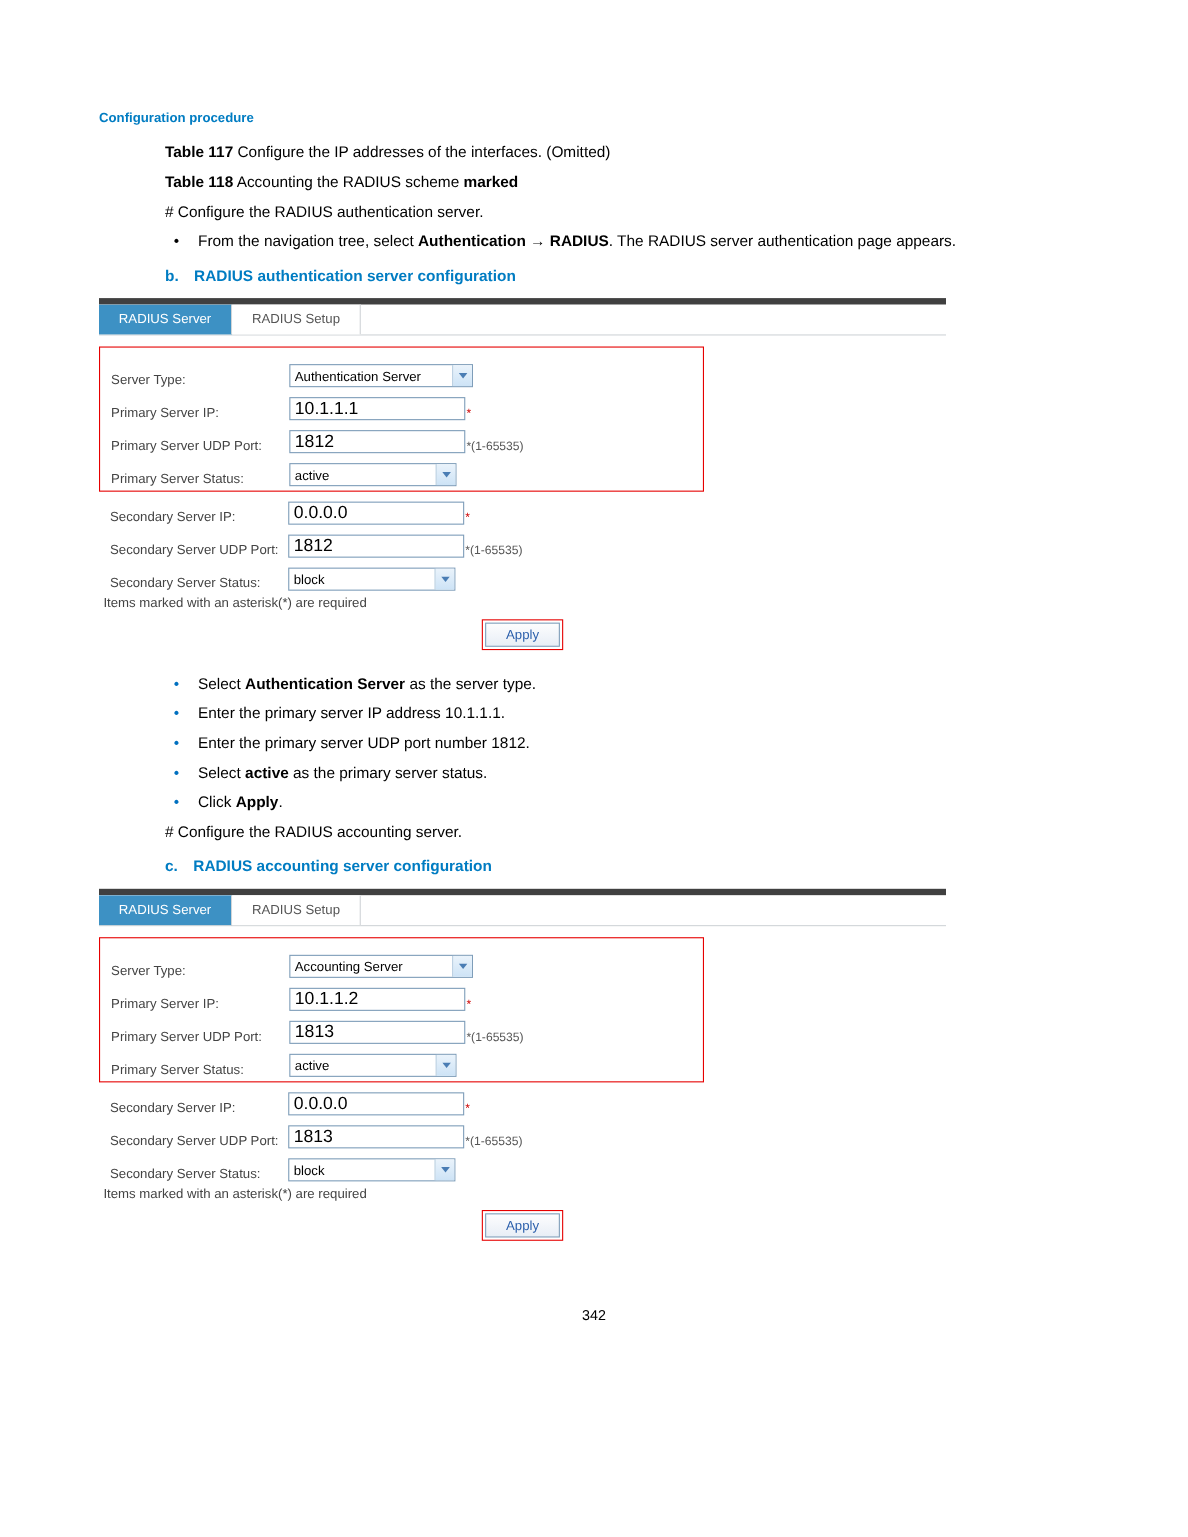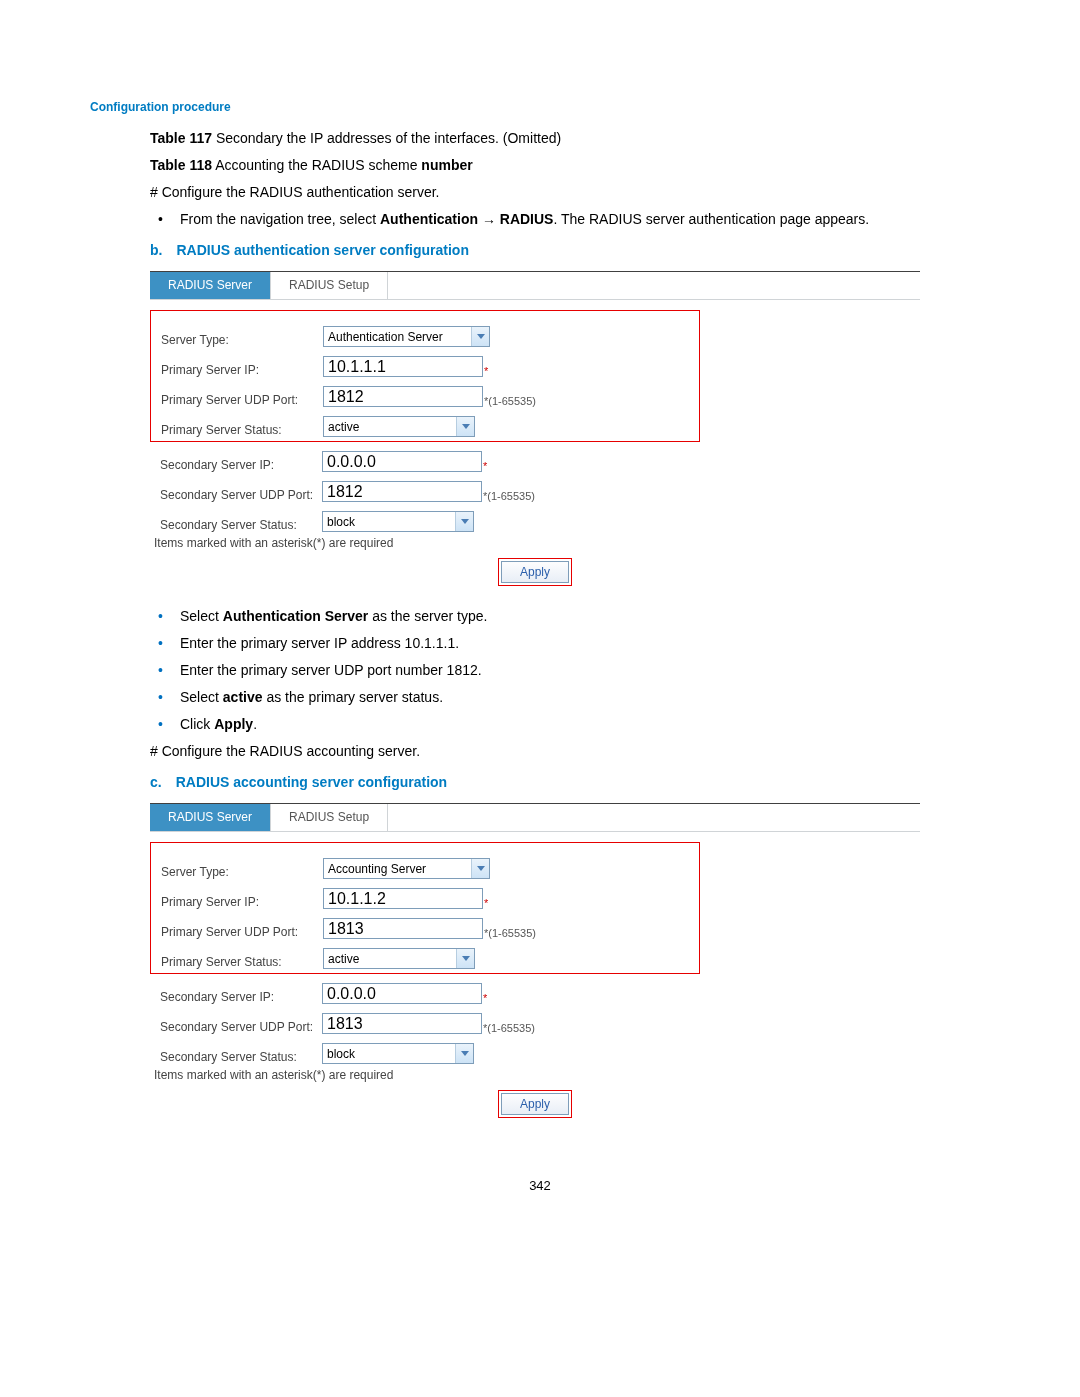--- a/index.html
+++ b/index.html
@@ -50,23 +50,22 @@
     position: absolute;
     left: 8px;
     color: #0070c0;
     font-size: 14px;
   }
   ul.bullets.black li::before { color: #000; }
   .justify { text-align: justify; }
 
   
   .ui-panel {
-    margin-left: 60px;
     width: 770px;
-    border-top: 1px solid #404040;
+    border-top: 6px solid #404040;
     margin-bottom: 20px;
   }
   .tabs {
     display: flex;
     height: 27px;
     background: #fff;
     border-bottom: 1px solid #d0d4d7;
   }
   .tab {
     padding: 0 18px;
@@ -165,25 +164,25 @@
   }
 </style>
 </head>
 <body>
 
 <div class="page">
 
   <h2 class="section-heading">Configuration procedure</h2>
 
   <p class="indent-1">
-    <span class="bold">Table 117</span><span> Secondary the IP addresses of the interfaces. (Omitted)</span>
+    <span class="bold">Table 117</span><span> Configure the IP addresses of the interfaces. (Omitted)</span>
   </p>
 
   <p class="indent-1">
-    <span class="bold">Table 118</span><span> Accounting the RADIUS scheme </span><span class="bold">number</span>
+    <span class="bold">Table 118</span><span> Accounting the RADIUS scheme </span><span class="bold">marked</span>
   </p>
 
   <p class="indent-1"># Configure the RADIUS authentication server.</p>
 
   <ul class="bullets black indent-2" style="margin-left:60px;">
     <li class="justify">
       <span>From the navigation tree, select </span><span class="bold">Authentication</span><span class="arrow"> → </span><span class="bold">RADIUS</span><span>. The RADIUS server authentication page appears.</span>
     </li>
   </ul>
 

